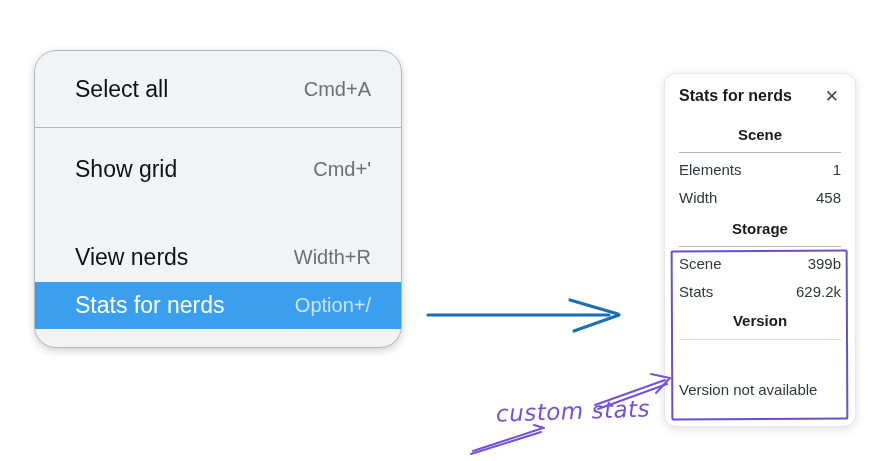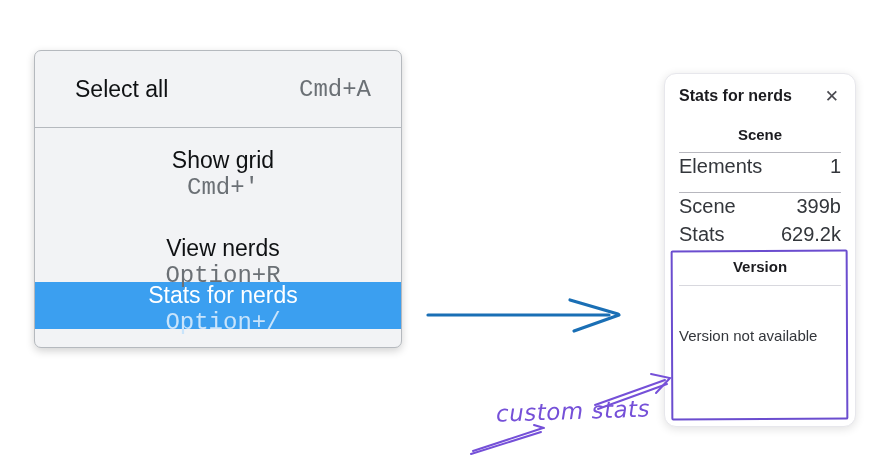--- a/index.html
+++ b/index.html
@@ -4,38 +4,38 @@
 <style>
   html,body{margin:0;padding:0;background:#ffffff;}
   #stage{
     position:relative;width:873px;height:461px;background:#ffffff;overflow:hidden;
     font-family:"Liberation Sans", sans-serif;
   }
 
   
   .menu{
     position:absolute;left:34px;top:50px;width:368px;height:298px;
-    background:#f2f3f5;border:1.5px solid #b5b9be;border-radius:7px;
+    background:#f2f3f5;border:1.5px solid #b5b9be;border-radius:22px;
     box-shadow:0 3px 8px rgba(0,0,0,0.18);
     box-sizing:border-box;
   }
   .menu-section-top{
     height:77px;display:flex;align-items:center;justify-content:space-between;
     padding:0 30px 0 40px;border-bottom:1px solid #b5b9be;box-sizing:border-box;
   }
   .menu-section-bottom{padding-top:19px;}
   .menu-row{
     height:44px;display:flex;align-items:center;justify-content:space-between;
-    padding:0 30px 0 40px;box-sizing:border-box;flex-direction:column;
+    padding:0 30px 0 40px;box-sizing:border-box;
   }
   .menu-row.highlight{
     height:47px;margin-top:3px;background:#3b9ff0;
   }
   .menu-label{font-size:23px;color:#0f1113;}
-  .menu-shortcut{font-size:24px;color:#6b7075;font-family:Liberation Mono, monospace;}
+  .menu-shortcut{font-size:20px;color:#6b7075;}
   .menu-row.highlight .menu-label{color:#ffffff;}
   .menu-row.highlight .menu-shortcut{color:#c9e4fb;}
 
   
   .panel{
     position:absolute;left:664px;top:73px;width:192px;height:354px;
     background:#ffffff;border:1px solid #e7e7ec;border-radius:12px;
     box-shadow:0 2px 10px rgba(0,0,0,0.12);
     box-sizing:border-box;color:#2f3136;
   }
@@ -52,22 +52,22 @@
     text-align:center;font-weight:bold;font-size:15px;color:#1b1b1f;
   }
   .sec-heading.scene{margin-top:21px;}
   .sec-heading.storage{margin-top:9px;}
   .sec-heading.version{margin-top:7px;}
   .panel hr{
     border:none;border-top:1px solid #b7b7be;margin:9px 14px 2px 14px;
   }
   .panel hr.light{border-top-color:#d8d8de;margin-top:10px;}
   .stat-row{
-    display:flex;justify-content:space-between;align-items:flex-start;
-    height:28px;padding:0 14px;font-size:20px;color:#33363b;
+    display:flex;justify-content:space-between;align-items:center;
+    height:28px;padding:0 14px;font-size:15px;color:#33363b;
   }
   .stat-row:first-of-type{margin-top:2px;}
   .version-note{
     padding:6px 14px 0 14px;font-size:15px;color:#33363b;margin-top:35px;
   }
 
   
   .anno-rect{
     position:absolute;left:6px;top:176px;width:173px;height:166px;
     border:2px solid #6b4dcf;border-radius:2px;
@@ -95,21 +95,21 @@
     </div>
     <div class="menu-section-bottom">
       <div class="menu-row">
         <span class="menu-label">Show grid</span>
         <span class="menu-shortcut">Cmd+'</span>
       </div>
       <div class="menu-row">
       </div>
       <div class="menu-row">
         <span class="menu-label">View nerds</span>
-        <span class="menu-shortcut">Option+R</span>
+        <span class="menu-shortcut">Width+R</span>
       </div>
       <div class="menu-row highlight">
         <span class="menu-label">Stats for nerds</span>
         <span class="menu-shortcut">Option+/</span>
       </div>
     </div>
   </div>
 
   <svg class="svg-abs" style="left:418px;top:293px;" width="215" height="44">
     <g stroke="#1a6fb5" stroke-width="3.2" fill="none" stroke-linecap="round">
@@ -124,21 +124,26 @@
       <span class="panel-title">Stats for nerds</span>
       <button class="panel-close">✕</button>
     </div>
 
     <div class="sec-heading scene">Scene</div>
     <hr>
     <div class="stat-row">
       <span>Elements</span>
       <span>1</span>
     </div>
+    <div class="stat-row">
+      <span>Width</span>
+      <span>458</span>
+    </div>
 
+    <div class="sec-heading storage">Storage</div>
     <hr>
     <div class="stat-row">
       <span>Scene</span>
       <span>399b</span>
     </div>
     <div class="stat-row">
       <span>Stats</span>
       <span>629.2k</span>
     </div>
 

